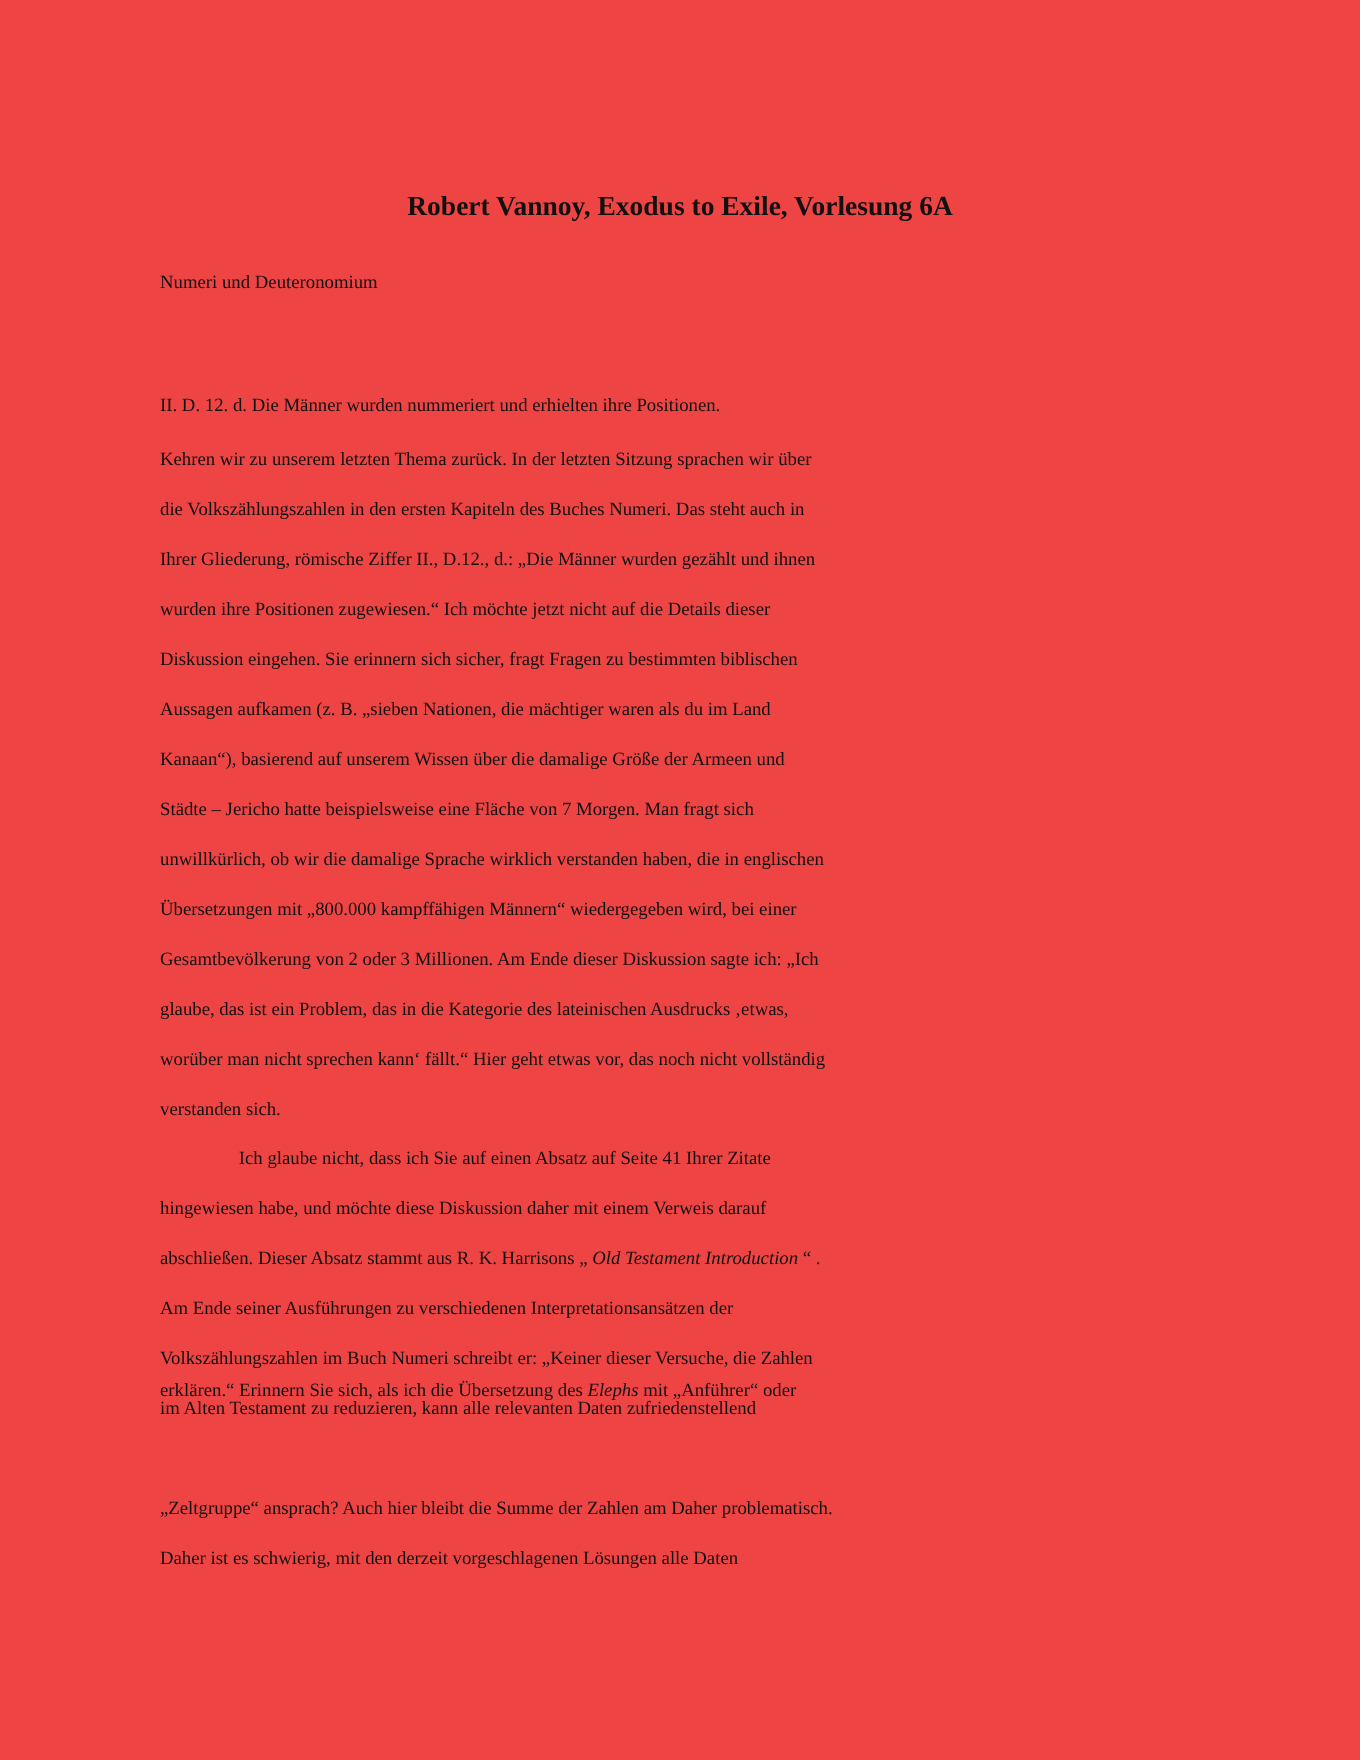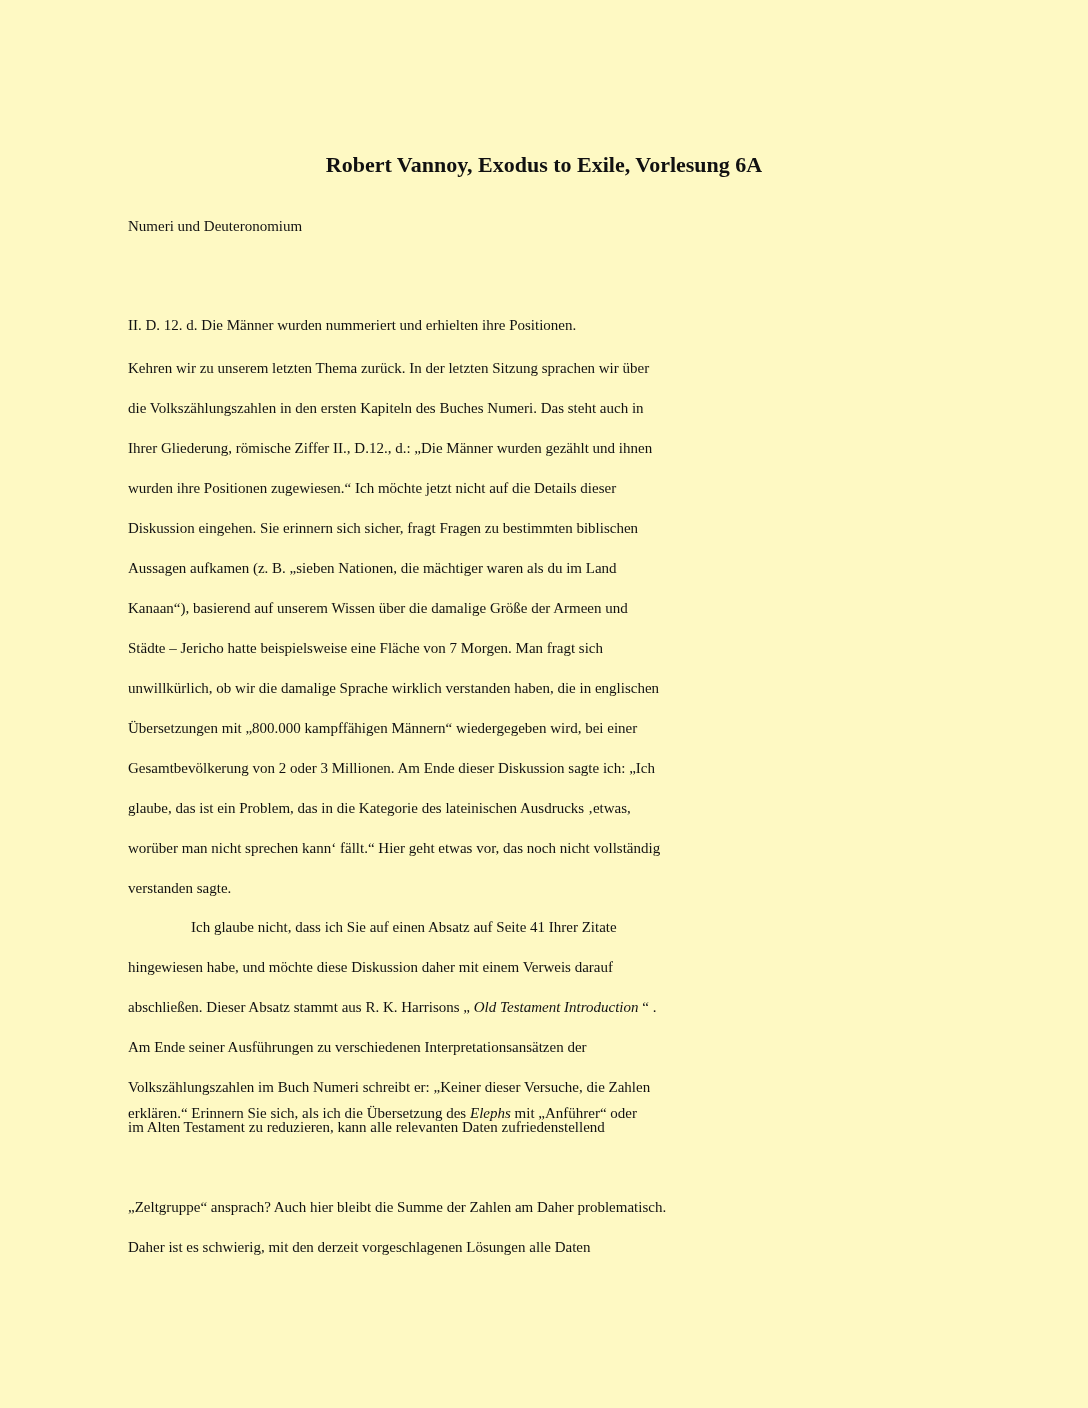--- a/index.html
+++ b/index.html
@@ -13,21 +13,21 @@
       position: relative;
       overflow: hidden;
       font-family: "Liberation Serif", "DejaVu Serif", serif;
       color: #111111;
     }
     .page {
       position: absolute;
       left: 0; top: 0;
       width: 1088px;
       height: 1408px;
-      background: #fef9c3;
+      background: #ef4444;
     }
     .title {
       position: absolute;
       left: 0;
       width: 1088px;
       top: 150px;
       text-align: center;
       font-weight: bold;
       font-size: 22px;
       line-height: 30px;
@@ -61,21 +61,21 @@
     <div class="line" style="top:474px">wurden ihre Positionen zugewiesen.“ Ich möchte jetzt nicht auf die Details dieser</div>
     <div class="line" style="top:514px">Diskussion eingehen. Sie erinnern sich sicher, fragt Fragen zu bestimmten biblischen</div>
     <div class="line" style="top:554px">Aussagen aufkamen (z. B. „sieben Nationen, die mächtiger waren als du im Land</div>
     <div class="line" style="top:594px">Kanaan“), basierend auf unserem Wissen über die damalige Größe der Armeen und</div>
     <div class="line" style="top:634px">Städte – Jericho hatte beispielsweise eine Fläche von 7 Morgen. Man fragt sich</div>
     <div class="line" style="top:674px">unwillkürlich, ob wir die damalige Sprache wirklich verstanden haben, die in englischen</div>
     <div class="line" style="top:714px">Übersetzungen mit „800.000 kampffähigen Männern“ wiedergegeben wird, bei einer</div>
     <div class="line" style="top:754px">Gesamtbevölkerung von 2 oder 3 Millionen. Am Ende dieser Diskussion sagte ich: „Ich</div>
     <div class="line" style="top:794px">glaube, das ist ein Problem, das in die Kategorie des lateinischen Ausdrucks ‚etwas,</div>
     <div class="line" style="top:834px">worüber man nicht sprechen kann‘ fällt.“ Hier geht etwas vor, das noch nicht vollständig</div>
-    <div class="line" style="top:874px">verstanden sagte.</div>
+    <div class="line" style="top:874px">verstanden sich.</div>
   </div>
 
   <div>
     <div class="line indent" style="top:913px">Ich glaube nicht, dass ich Sie auf einen Absatz auf Seite 41 Ihrer Zitate</div>
     <div class="line" style="top:953px">hingewiesen habe, und möchte diese Diskussion daher mit einem Verweis darauf</div>
     <div class="line" style="top:993px">
       <span>abschließen. Dieser Absatz stammt aus R. K. Harrisons „ </span><em>Old Testament Introduction</em><span> “ .</span>
     </div>
     <div class="line" style="top:1033px">Am Ende seiner Ausführungen zu verschiedenen Interpretationsansätzen der</div>
     <div class="line" style="top:1073px">Volkszählungszahlen im Buch Numeri schreibt er: „Keiner dieser Versuche, die Zahlen</div>

